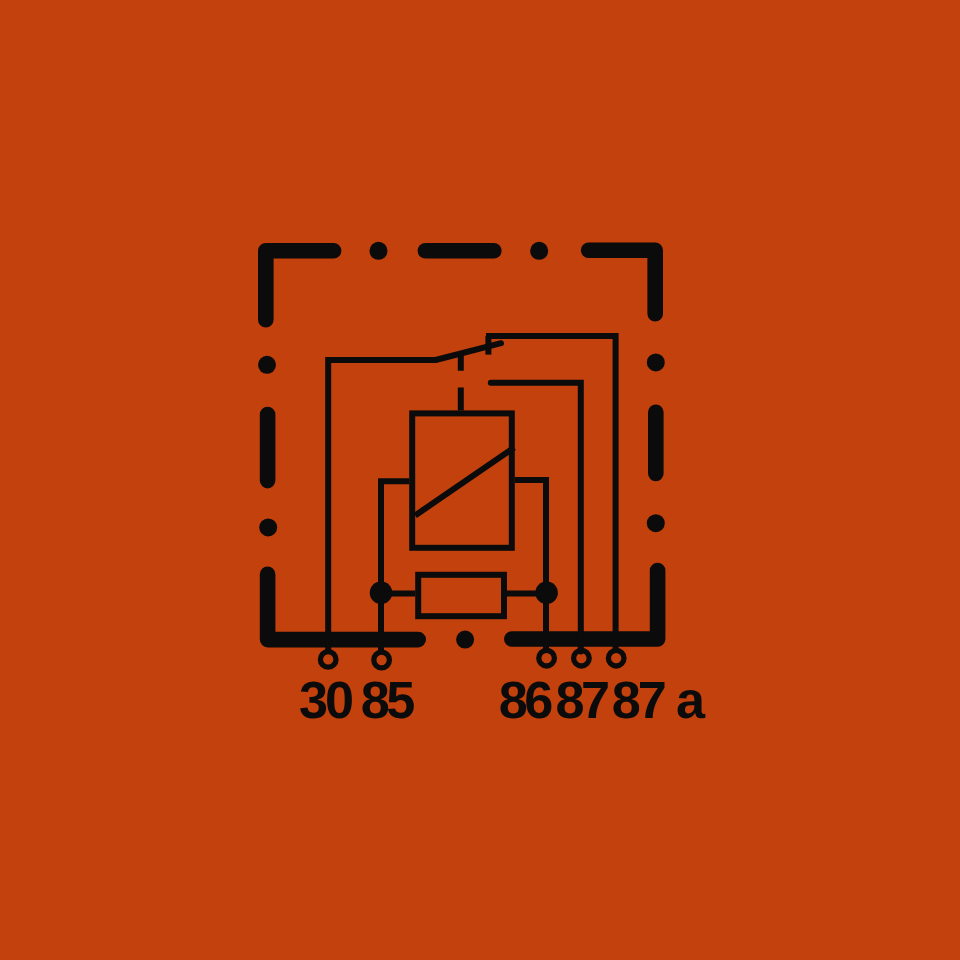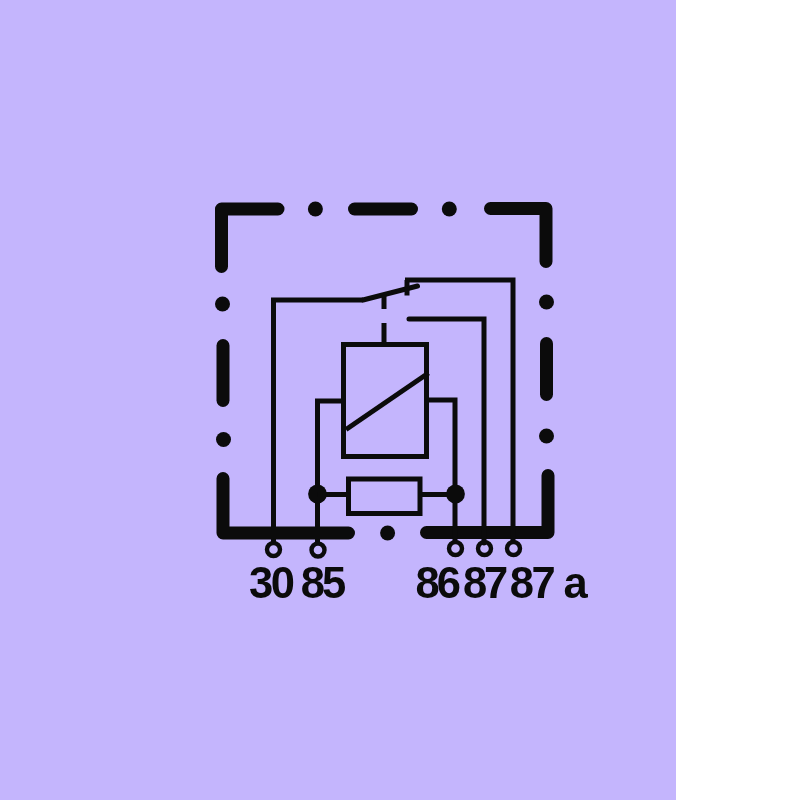--- a/index.html
+++ b/index.html
@@ -1,16 +1,16 @@
 <!DOCTYPE html>
 <html><head>
 <meta charset="utf-8">
 <style>
   html,body{margin:0;padding:0;background:#ffffff;}
-  .page{position:relative;width:676px;height:800px;background:#c4b5fd;overflow:hidden;}
+  .page{position:relative;width:800px;height:800px;background:#c2410c;overflow:hidden;}
   svg{position:absolute;left:0;top:0;}
   text{font-family:"Liberation Sans",sans-serif;font-weight:bold;fill:#0b0b0b;}
 </style>
 </head>
 <body>
 <div class="page">
 <svg width="800" height="800" viewBox="0 0 800 800">
 
   <path d="M 278,209 L 221.5,209 L 221.5,266.5" fill="none" stroke="#0b0b0b" stroke-width="13" stroke-linecap="round" stroke-linejoin="round"></path>
 

